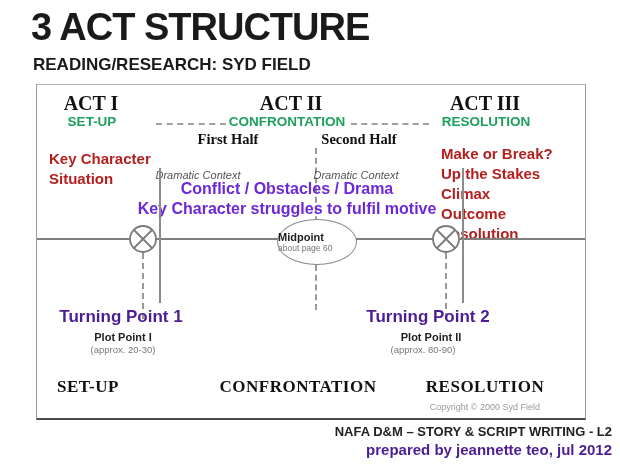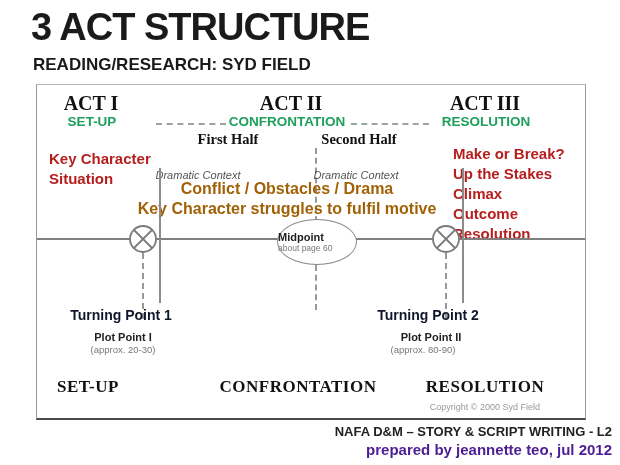--- a/index.html
+++ b/index.html
@@ -9,28 +9,28 @@
   .slide-title{left:31px;top:6px;font-size:38px;font-weight:bold;letter-spacing:-1px;color:#1a1a1a;}
   .slide-subtitle{left:33px;top:55px;font-size:17px;font-weight:bold;color:#1a1a1a;}
   .box{left:36px;top:84px;width:548px;height:333px;border-top:1px solid #b5b5b5;border-left:1px solid #9a9a9a;border-right:1px solid #9a9a9a;border-bottom:2px solid #4a4a4a;background:#fff;}
   .serif{font-family:"Liberation Serif",serif;}
   .act-name{top:7px;font-size:20px;font-weight:bold;color:#111;}
   .green{font-size:13.5px;font-weight:bold;color:#1ea05c;}
   .hdash{border-top:2px dashed #9aa59a;height:0;top:38px;}
   .half{top:46px;font-size:14.5px;font-weight:bold;color:#111;}
   .rednote{color:#b5201f;font-weight:bold;font-size:15px;line-height:20px;}
   .dramatic{top:84px;font-size:11px;font-style:italic;color:#555;}
-  .centerred{font-size:16px;font-weight:bold;color:#a16207;}
+  .centerred{font-size:16px;font-weight:bold;color:#6d28d9;}
   .timeline{left:0;top:153px;width:548px;height:0;border-top:2px solid #7f7f7f;}
   .vline{width:0;border-left:2px solid #8c8c8c;top:83px;height:135px;}
   .vdash{width:0;border-left:2px dashed #999;}
   .ellipse{left:240px;top:134px;width:78px;height:44px;background:#fff;border:1.5px solid #888;border-radius:50%;display:flex;flex-direction:column;justify-content:center;}
   .mid-title{font-size:11px;font-weight:bold;color:#222;line-height:12px;}
   .mid-sub{font-size:8.5px;color:#777;line-height:10px;}
-  .tp{top:222px;font-size:14px;font-weight:bold;color:#0f172a;}
+  .tp{top:222px;font-size:17px;font-weight:bold;color:#4c1d95;}
   .pp{top:246px;font-size:11px;font-weight:bold;color:#222;}
   .approx{top:259px;font-size:9.5px;color:#777;}
   .bottomlbl{top:292px;font-size:17px;font-weight:bold;color:#111;letter-spacing:0.5px;}
   .copyright{right:45px;top:317px;font-size:9px;color:#999;}
   .footer1{right:8px;top:424px;font-size:13px;font-weight:bold;color:#222;}
   .footer2{right:8px;top:441px;font-size:15px;font-weight:bold;color:#4c1d95;}
   svg{display:block;}
 </style>
 </head>
 <body>
@@ -55,21 +55,21 @@
 
   <div class="abs vdash" style="left:278px;top:63px;height:162px;"></div>
 
   <div class="abs cx dramatic" style="left:161px;">Dramatic Context</div>
   <div class="abs cx dramatic" style="left:319px;">Dramatic Context</div>
 
   <div class="abs rednote" style="left:12px;top:64px;">
     <div>Key Character</div>
     <div>Situation</div>
   </div>
-  <div class="abs rednote" style="left:416px;top:59px;">
+  <div class="abs rednote" style="left:404px;top:59px;">
     <div>Make or Break?</div>
     <div>Up the Stakes</div>
     <div>Climax</div>
     <div>Outcome</div>
     <div>Resolution</div>
   </div>
 
   <div class="abs cx centerred" style="left:250px;top:95px;">Conflict / Obstacles / Drama</div>
   <div class="abs cx centerred" style="left:250px;top:115px;">Key Character struggles to fulfil motive</div>
 

